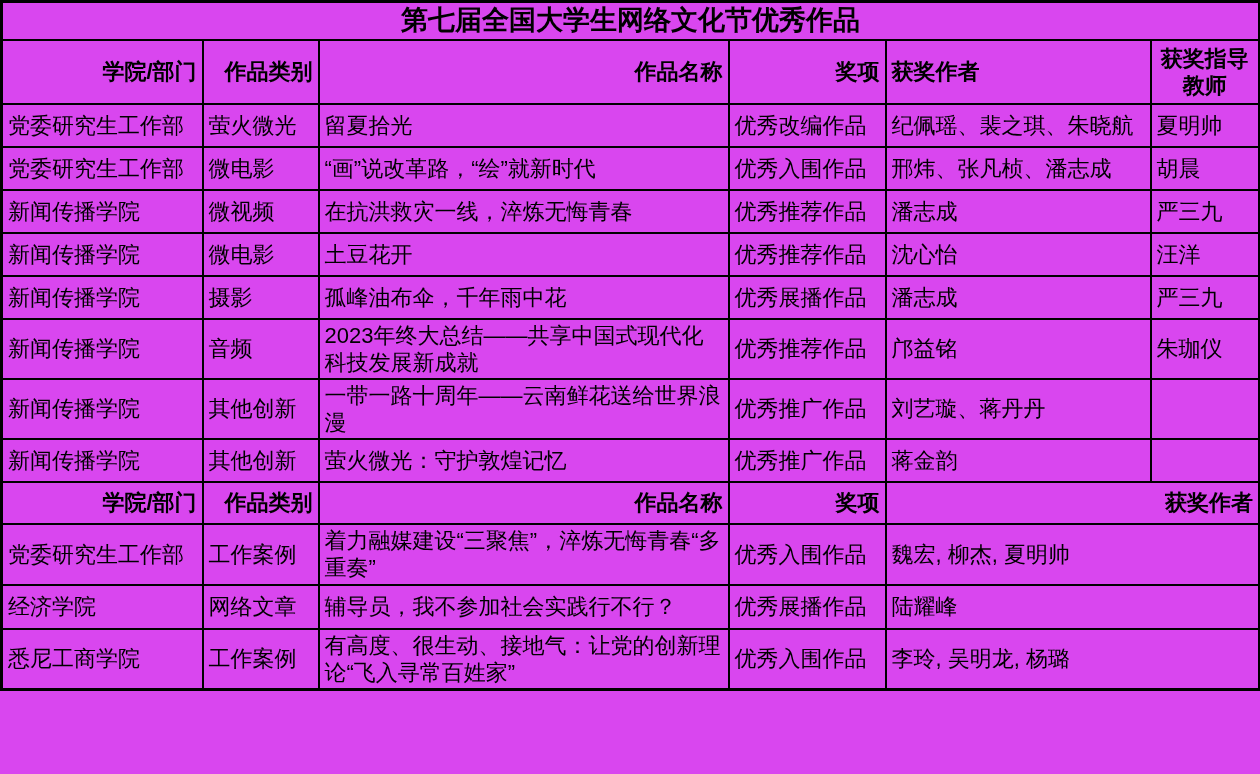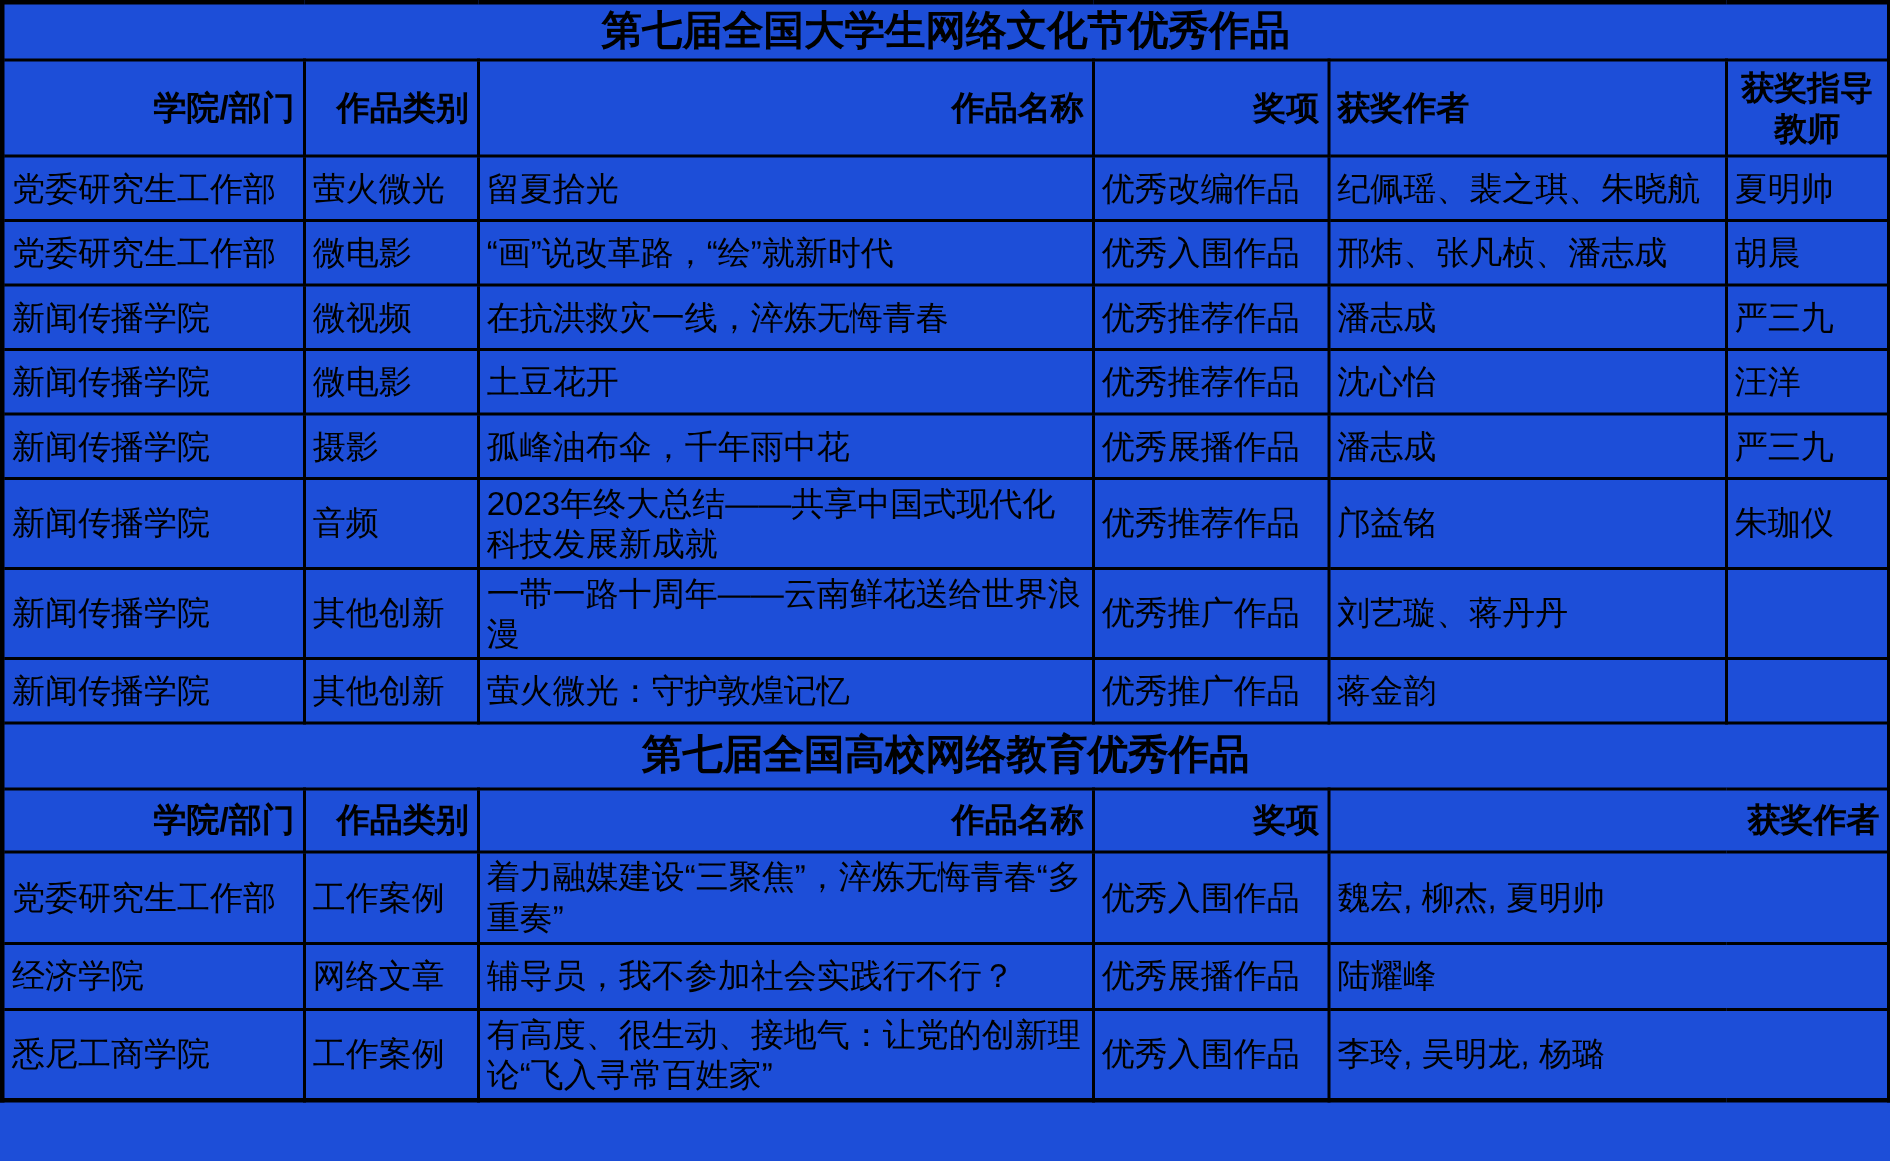--- a/index.html
+++ b/index.html
@@ -1,17 +1,17 @@
 <!DOCTYPE html>
 <html><head>
 <meta charset="utf-8">
 <style>
   html,body { margin:0; padding:0; background:#ffffff; }
   .sheet {
-    width:1260px; height:774px; background:#1d4ed8; box-sizing:border-box;
+    width:1260px; height:774px; background:#d946ef; box-sizing:border-box;
     font-family:"Liberation Sans","DejaVu Sans",sans-serif; color:#000;
   }
   table.awards {
     border-collapse:collapse; table-layout:fixed; width:1258px;
     border:3px solid #000;
   }
   table.awards td, table.awards th {
     border:2px solid #000; padding:2px 5px; font-size:22px;
     vertical-align:middle; overflow:hidden; line-height:27px;
     word-break:break-all;
@@ -113,23 +113,20 @@
     </tr>
     <tr class="h43">
       <td class="body-cell">新闻传播学院</td>
       <td class="body-cell">其他创新</td>
       <td class="body-cell">萤火微光：守护敦煌记忆</td>
       <td class="body-cell">优秀推广作品</td>
       <td class="body-cell">蒋金韵</td>
       <td class="body-cell"></td>
     </tr>
 
-    <tr class="title-row h44">
-      <td colspan="6">第七届全国高校网络教育优秀作品</td>
-    </tr>
 
     <tr class="h42">
       <th>学院/部门</th>
       <th>作品类别</th>
       <th>作品名称</th>
       <th>奖项</th>
       <th colspan="2">获奖作者</th>
     </tr>
 
     <tr class="h61">

